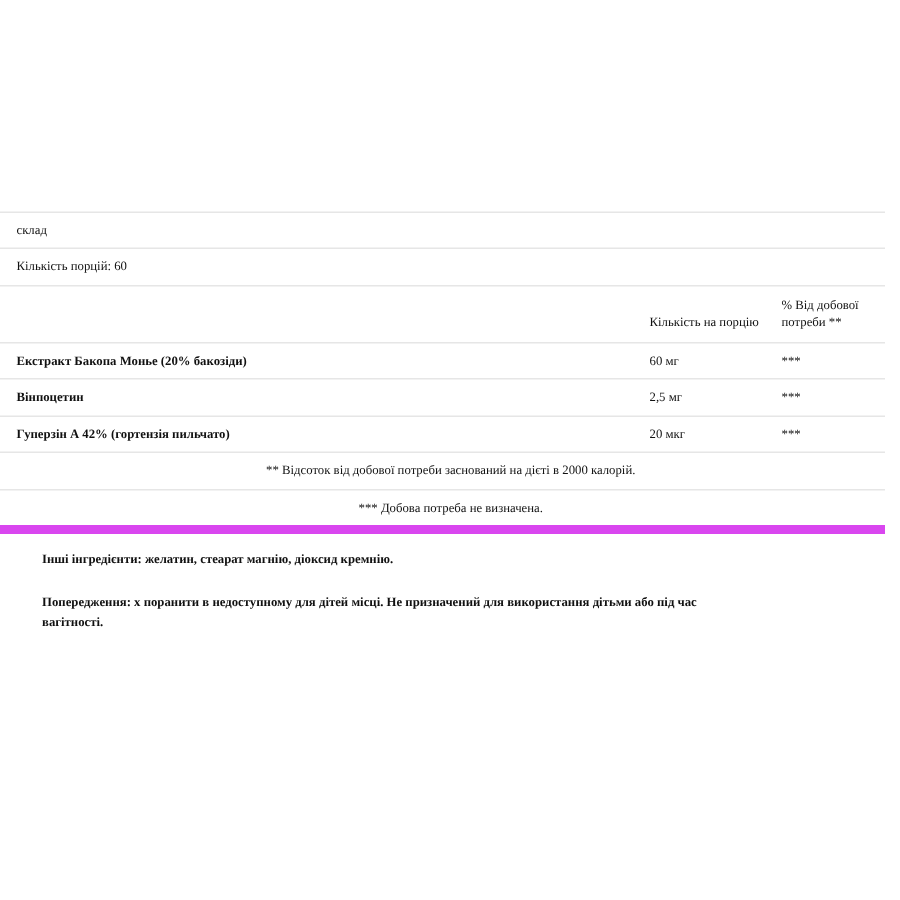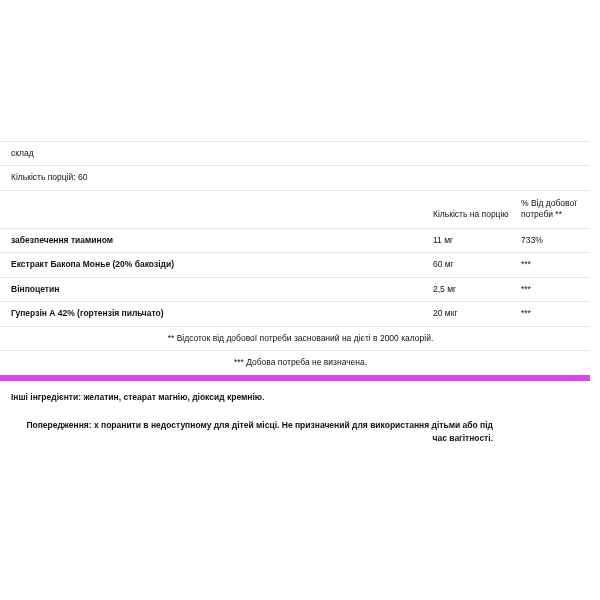--- a/index.html
+++ b/index.html
@@ -14,20 +14,21 @@
     color: #111111;
     -webkit-font-smoothing: antialiased;
     overflow: hidden;
   }
 
   .page {
     position: relative;
     width: 504px;
     height: 600px;
     box-sizing: border-box;
+    font-family: Liberation Serif, serif;
   }
 
   
   .spacer-top {
     height: 141px;
   }
 
   .facts-table {
     width: 590px;
     border-collapse: collapse;
@@ -83,32 +84,31 @@
 
   .footnote td {
     font-weight: normal;
     font-size: 8.5px;
     padding-top: 6px;
     padding-bottom: 6px;
     text-align: center;
   }
 
   .notes {
-    padding: 0 11px;
+    padding: 0 28px;
     font-size: 8.5px;
     font-weight: bold;
     line-height: 1.5;
   }
   .notes p {
     margin: 0;
     padding: 10px 0 0 0;
   }
   .notes p.warning {
     padding-top: 16px;
-    text-align: right;
   }
 </style>
 </head>
 <body>
 
 <div class="page">
 
   <div class="spacer-top"></div>
 
   <table class="facts-table">
@@ -128,25 +128,20 @@
         <td class="row-title" colspan="3">Кількість порцій: 60</td>
       </tr>
 
       <tr class="head-row">
         <td class="head-spacer"></td>
         <td class="col-head cell-amount">Кількість на порцію</td>
         <td class="col-head cell-dv">% Від добової потреби **</td>
       </tr>
 
 
-      <tr>
-        <td class="row-ing">забезпечення тиамином</td>
-        <td class="cell-amount">11 мг</td>
-        <td class="cell-dv">733%</td>
-      </tr>
 
       <tr>
         <td class="row-ing">Екстракт Бакопа Монье (20% бакозіди)</td>
         <td class="cell-amount">60 мг</td>
         <td class="cell-dv">***</td>
       </tr>
 
 
       <tr>
         <td class="row-ing">Вінпоцетин</td>

